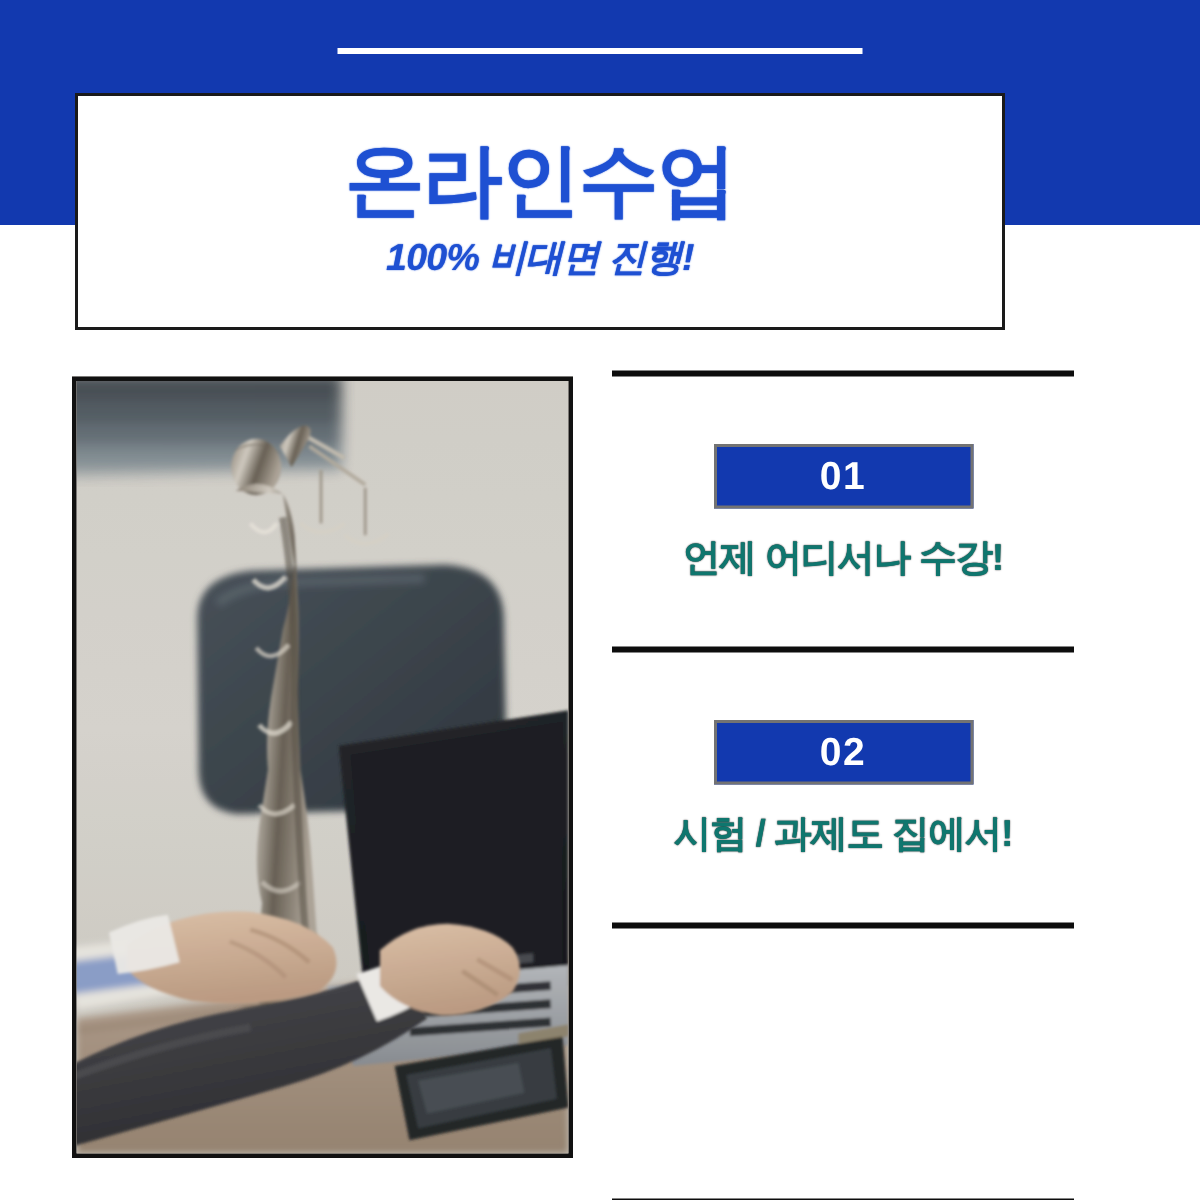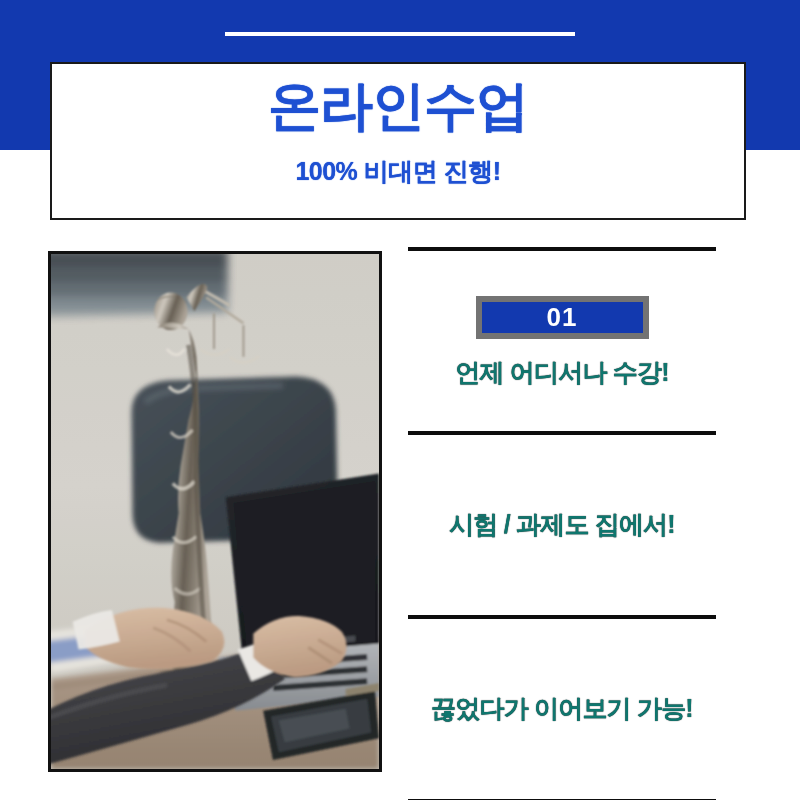--- a/index.html
+++ b/index.html
@@ -29,21 +29,21 @@
     left: 225px;
     top: 32px;
     width: 350px;
     height: 4px;
     background: #ffffff;
   }
   #title-card {
     position: absolute;
     left: 50px;
     top: 62px;
-    width: 696px;
+    width: 620px;
     height: 158px;
     background: #ffffff;
     border: 2px solid #1a1a1a;
     box-sizing: border-box;
     display: flex;
     flex-direction: column;
     align-items: center;
     justify-content: center;
   }
   #main-title {
@@ -53,22 +53,23 @@
     letter-spacing: -1px;
     line-height: 1.05;
     margin: 0 0 6px 0;
     text-shadow: 0 0 1px #1E50D2;
   }
   #subtitle {
     font-size: 25px;
     font-weight: 800;
     color: #1E50D2;
     letter-spacing: -0.5px;
-    margin: 16px;
+    margin: 1px;
     text-shadow: 0 0 1px #1E50D2;
+    font-style: italic;
   }
 
   
   #photo-frame {
     position: absolute;
     left: 48px;
     top: 251px;
     width: 334px;
     height: 521px;
     border: 3px solid #111111;
@@ -103,21 +104,21 @@
     display: flex;
     flex-direction: column;
     align-items: center;
     justify-content: center;
     box-sizing: border-box;
   }
   .feature-badge {
     width: 173px;
     height: 43px;
     background: #1239AF;
-    border: 6px solid #737373;
+    border: 2px solid #737373;
     box-sizing: border-box;
     display: flex;
     align-items: center;
     justify-content: center;
     margin-bottom: 20px;
   }
   .feature-number {
     color: #ffffff;
     font-size: 26px;
     font-weight: 600;
@@ -310,24 +311,26 @@
   <div class="feature-block">
     <div class="feature-badge">
       <span class="feature-number">01</span>
     </div>
     <div class="feature-label">언제 어디서나 수강!</div>
   </div>
 
   <div class="divider"></div>
 
   <div class="feature-block">
+    <div class="feature-badge">
+      <span class="feature-number">02</span>
+    </div>
     <div class="feature-label">시험 / 과제도 집에서!</div>
   </div>
 
   <div class="divider"></div>
 
   <div class="feature-block">
-    <div class="feature-label">끊었다가 이어보기 가능!</div>
   </div>
 
   <div class="divider"></div>
 
 </div>
 
 </body></html>

